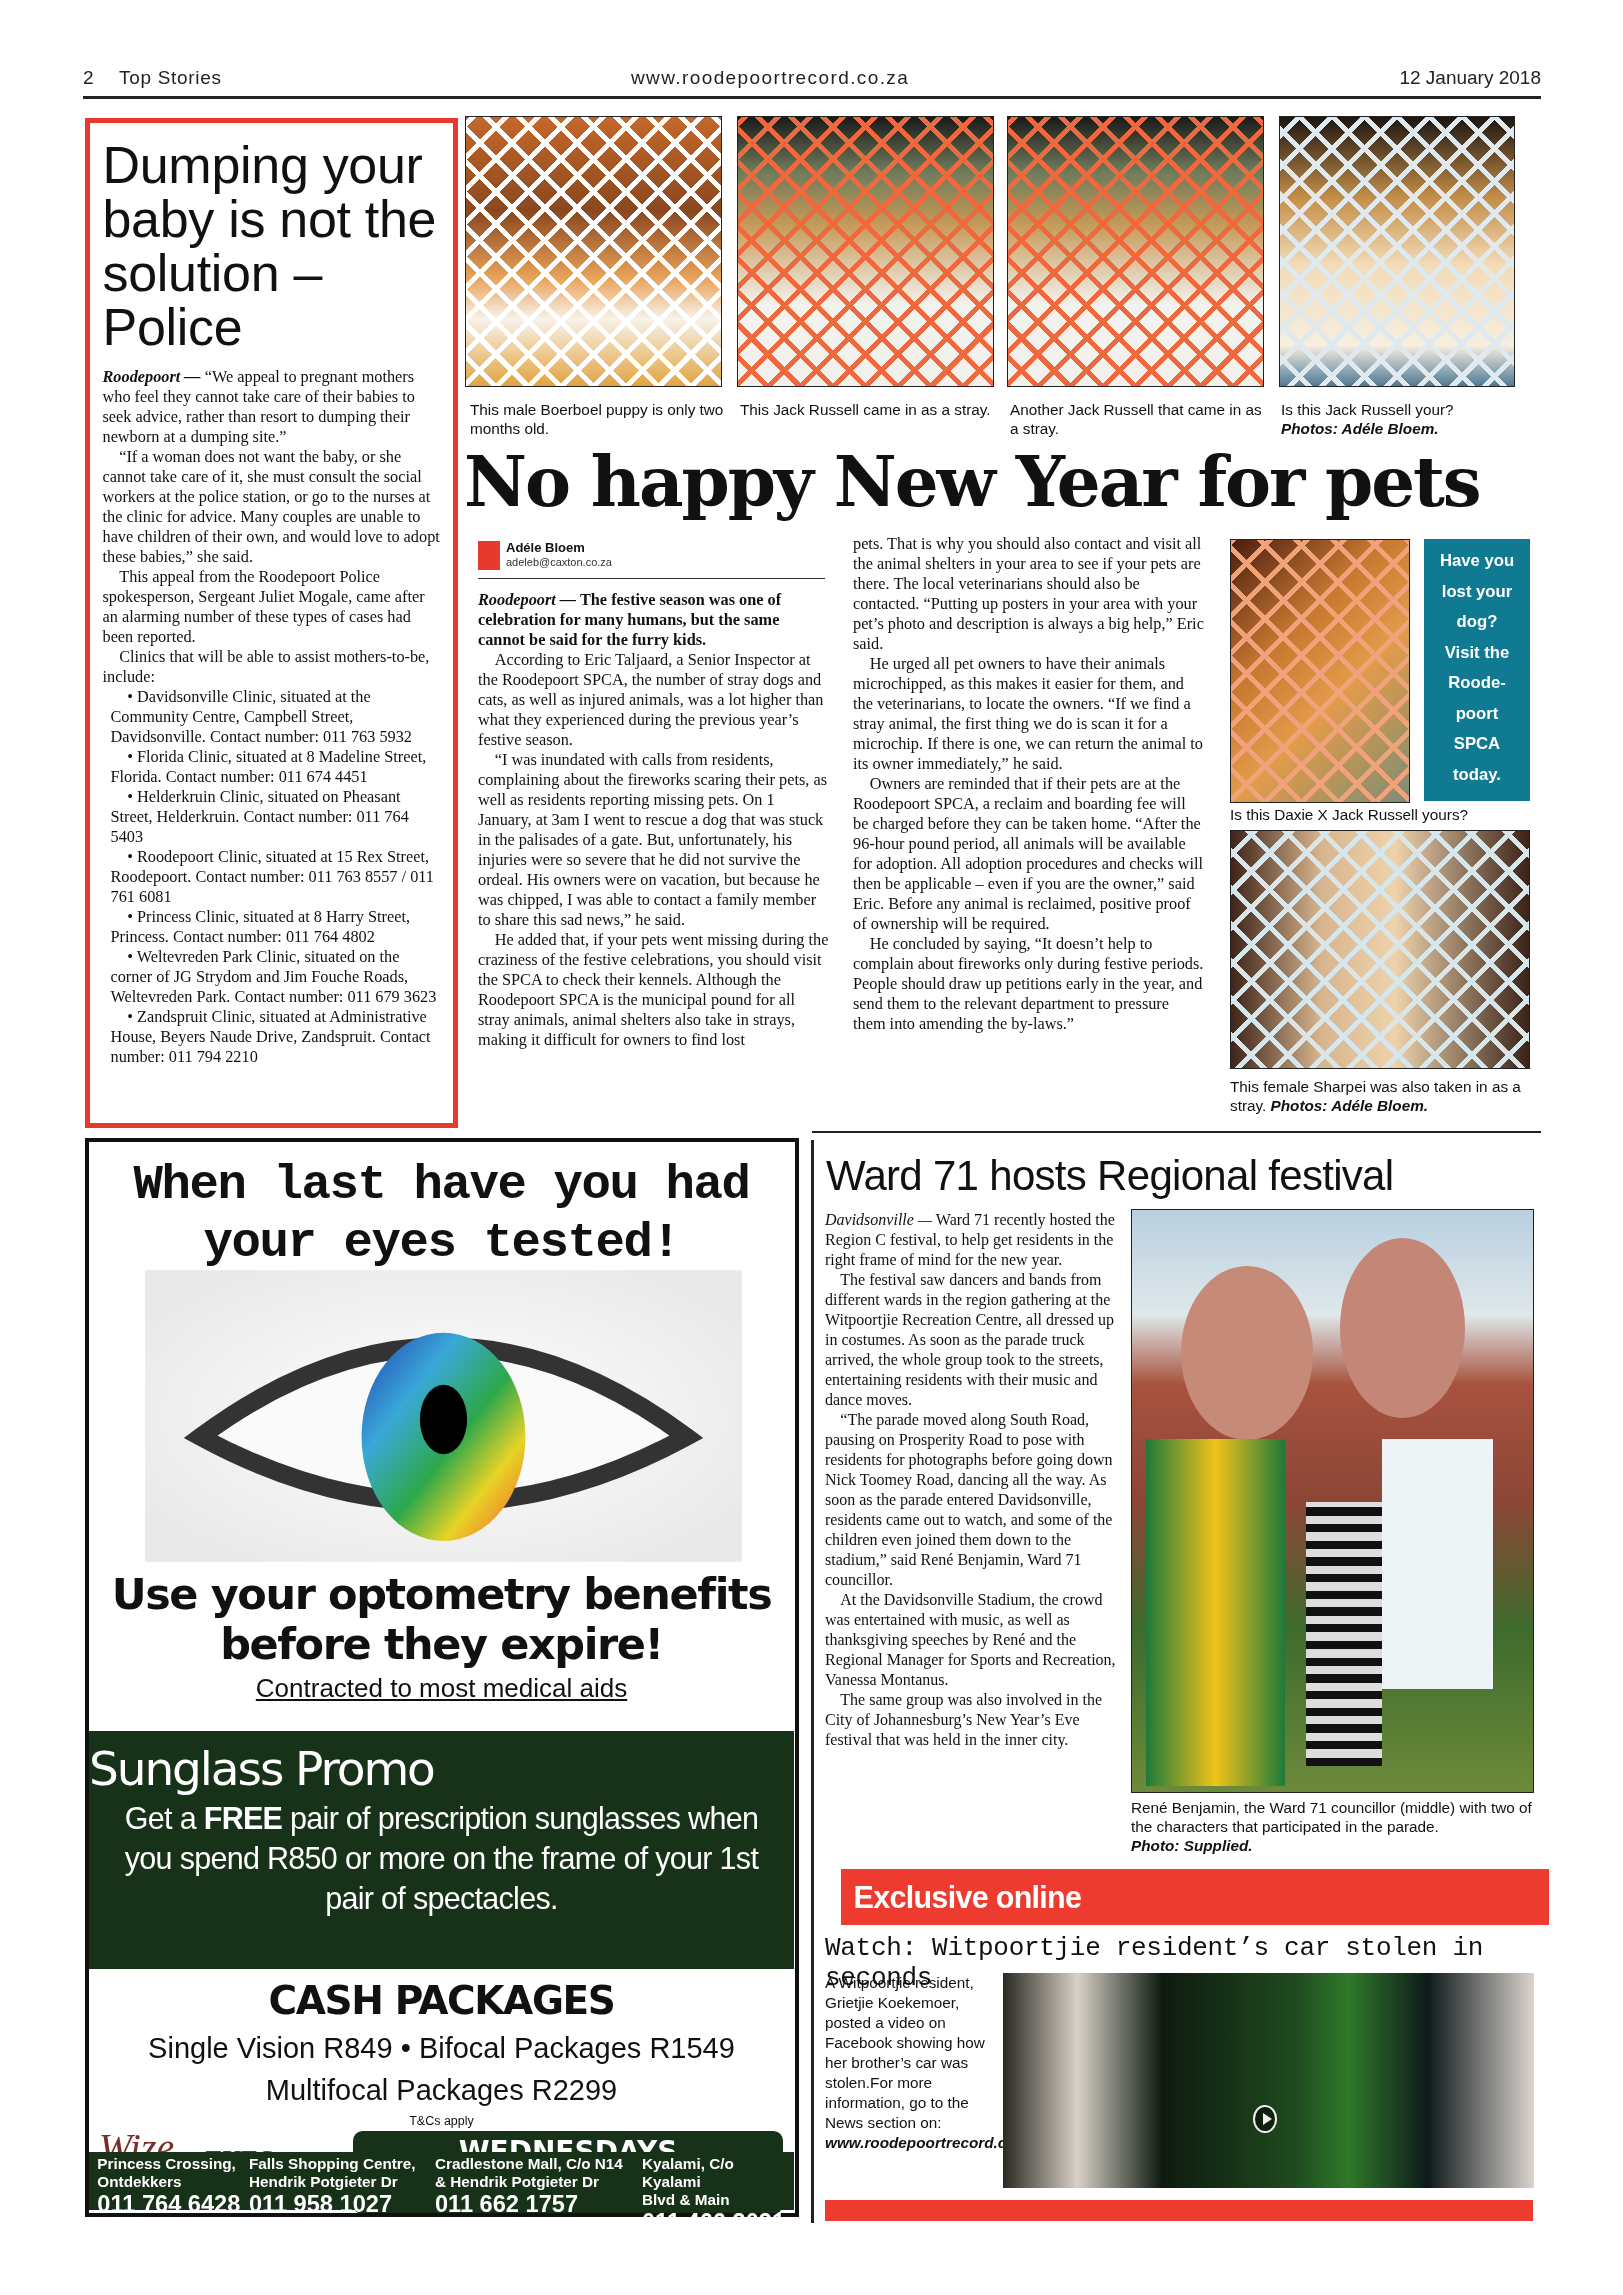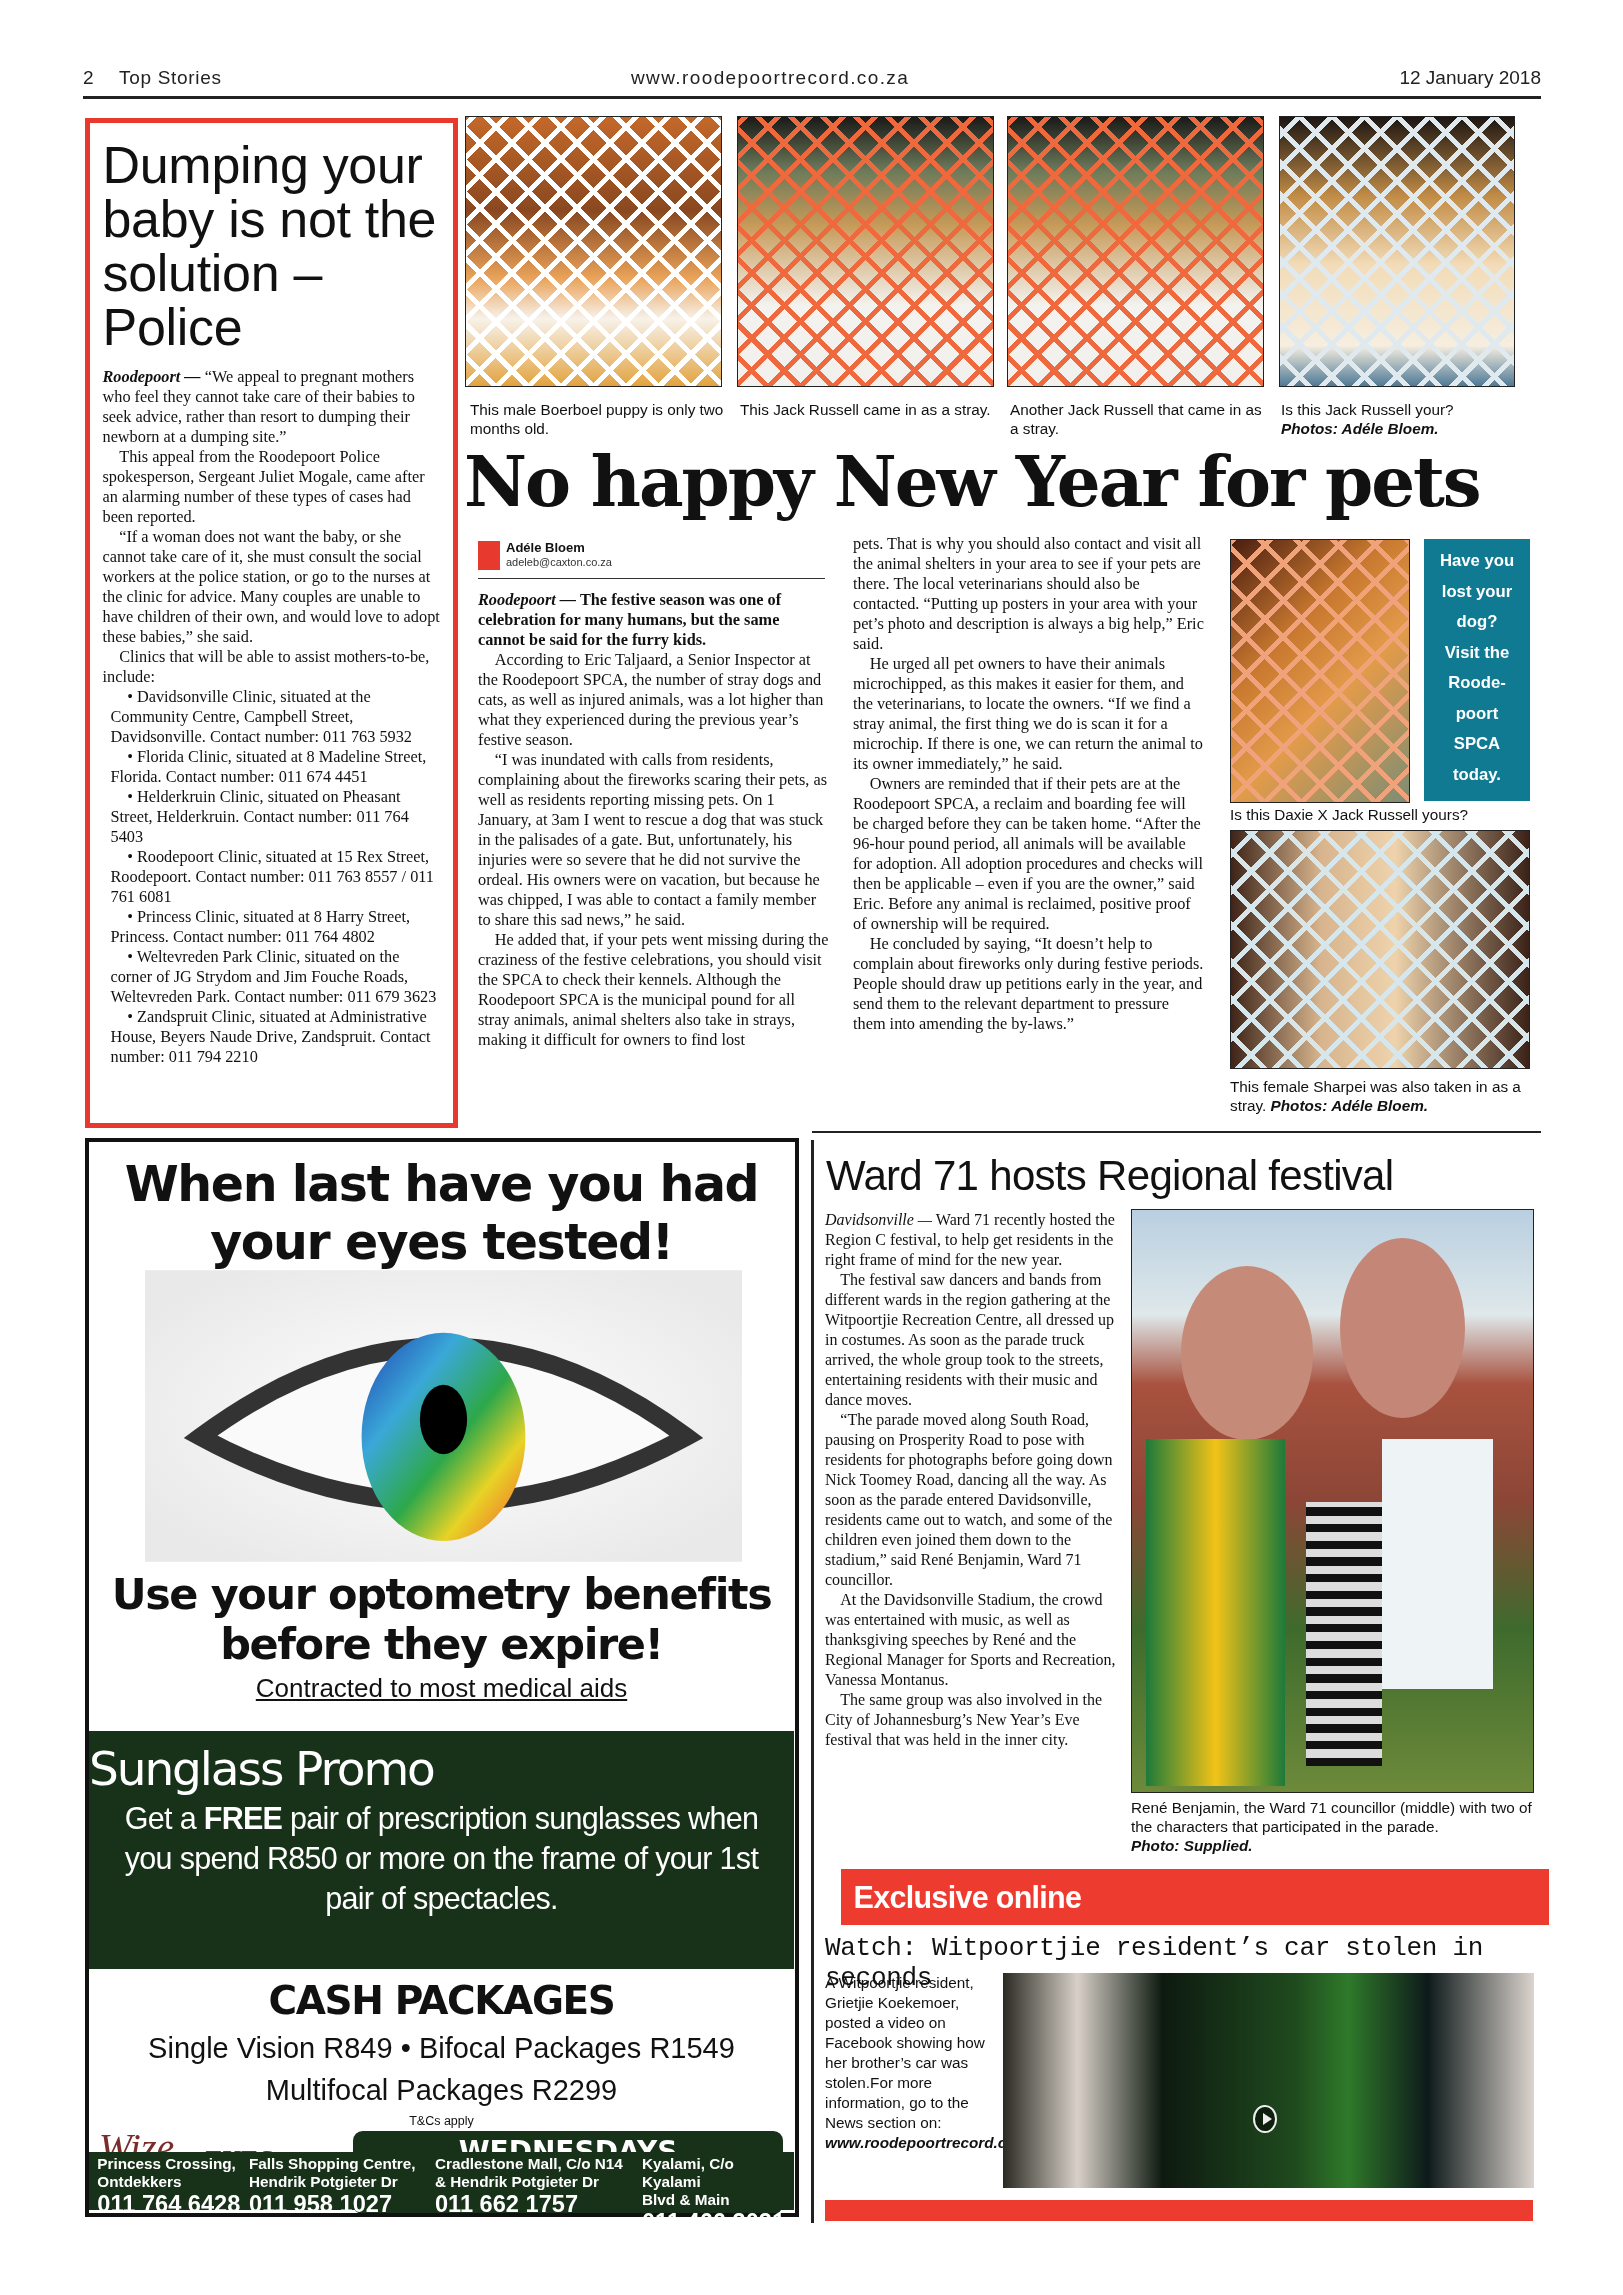--- a/index.html
+++ b/index.html
@@ -98,22 +98,22 @@
   <span class="sec" data-name="section-name">Top Stories</span>
   <span class="url" data-name="website-link">www.roodepoortrecord.co.za</span>
   <span class="date" data-name="issue-date">12 January 2018</span>
 </div>
 <div class="abs hdr-rule" data-name="header-divider"></div>
 
 <div class="abs redbox" data-name="baby-story">
   <h1 data-name="baby-story-headline">Dumping your baby is not the solution – Police</h1>
   <div class="body-text" data-name="baby-story-body">
     <p class="first"><span class="dl" data-name="dateline">Roodepoort —</span> <span data-name="paragraph">“We appeal to pregnant mothers who feel they cannot take care of their babies to seek advice, rather than resort to dumping their newborn at a dumping site.”</span></p>
+    <p data-name="paragraph">“If a woman does not want the baby, or she cannot take care of it, she must consult the social workers at the police station, or go to the nurses at the clinic for advice. Many couples are unable to have children of their own, and would love to adopt these babies,” she said.</p>
     <p data-name="paragraph">This appeal from the Roodepoort Police spokesperson, Sergeant Juliet Mogale, came after an alarming number of these types of cases had been reported.</p>
-    <p data-name="paragraph">“If a woman does not want the baby, or she cannot take care of it, she must consult the social workers at the police station, or go to the nurses at the clinic for advice. Many couples are unable to have children of their own, and would love to adopt these babies,” she said.</p>
     <p data-name="paragraph">Clinics that will be able to assist mothers-to-be, include:</p>
     <p class="bullet" data-name="clinic-item">• Davidsonville Clinic, situated at the Community Centre, Campbell Street, Davidsonville. Contact number: 011 763 5932</p>
     <p class="bullet" data-name="clinic-item">• Florida Clinic, situated at 8 Madeline Street, Florida. Contact number: 011 674 4451</p>
     <p class="bullet" data-name="clinic-item">• Helderkruin Clinic, situated on Pheasant Street, Helderkruin. Contact number: 011 764 5403</p>
     <p class="bullet" data-name="clinic-item">• Roodepoort Clinic, situated at 15 Rex Street, Roodepoort. Contact number: 011 763 8557 / 011 761 6081</p>
     <p class="bullet" data-name="clinic-item">• Princess Clinic, situated at 8 Harry Street, Princess. Contact number: 011 764 4802</p>
     <p class="bullet" data-name="clinic-item">• Weltevreden Park Clinic, situated on the corner of JG Strydom and Jim Fouche Roads, Weltevreden Park. Contact number: 011 679 3623</p>
     <p class="bullet" data-name="clinic-item">• Zandspruit Clinic, situated at Administrative House, Beyers Naude Drive, Zandspruit. Contact number: 011 794 2210</p>
   </div>
 </div>
@@ -179,21 +179,21 @@
 </div>
 <div class="abs cap" style="top:805px;left:1230px;width:305px;" data-name="daxie-caption">Is this Daxie X Jack Russell yours?</div>
 
 <div class="abs photo mesh-sharpei" style="top:830px;left:1230px;width:300px;height:239px;" data-name="photo-sharpei"></div>
 <div class="abs cap" style="top:1077px;left:1230px;width:305px;" data-name="sharpei-caption">
   <span>This female Sharpei was also taken in as a stray.</span> <span class="credit" data-name="photo-credit">Photos: Adéle Bloem.</span>
 </div>
 <div class="abs rule" style="top:1131px;left:812px;width:729px;height:2.1px;" data-name="section-divider"></div>
 
 <div class="abs ad" data-name="optometrist-ad">
-  <div class="abs h1" style="top:14px;left:0;width:705px;" data-name="ad-headline">When last have you had your eyes tested!</div>
+  <div class="abs h1" style="top:14px;left:0;width:705px;font-family:Liberation Mono, monospace;" data-name="ad-headline">When last have you had your eyes tested!</div>
   <svg class="eye" viewBox="0 0 860 420" data-name="eye-illustration">
     <defs>
       <radialGradient id="bg" cx="50%" cy="50%" r="60%">
           <stop offset="0" stop-color="#fff"></stop>
           <stop offset="1" stop-color="#e9e9e9"></stop>
         </radialGradient>
       <linearGradient id="iris" x1="0" y1="0" x2="1" y2="1">
         <stop offset="0" stop-color="#1f3fb0"></stop>
           <stop offset="0.3" stop-color="#3aa8d8"></stop>
         <stop offset="0.55" stop-color="#2ea84a"></stop>

